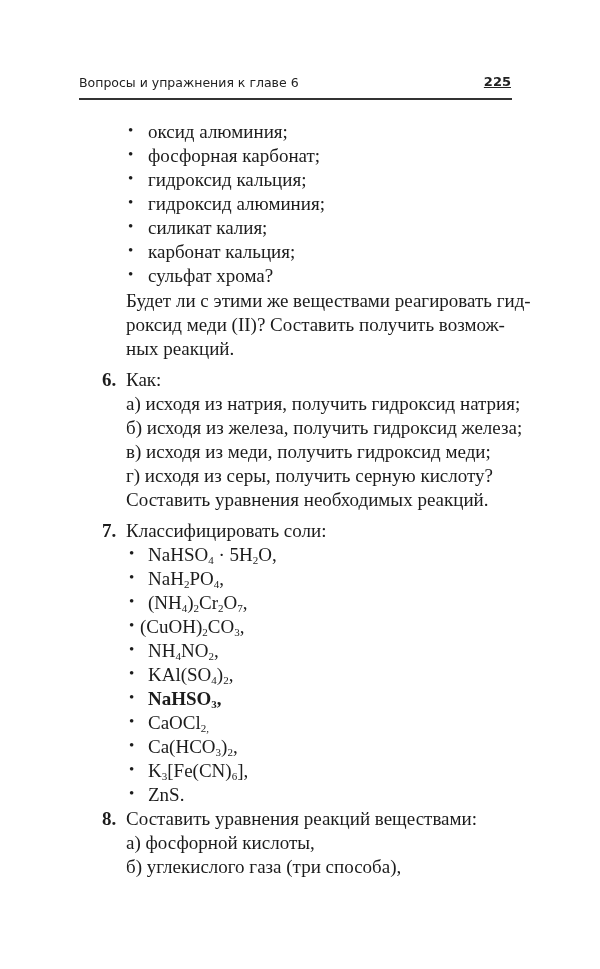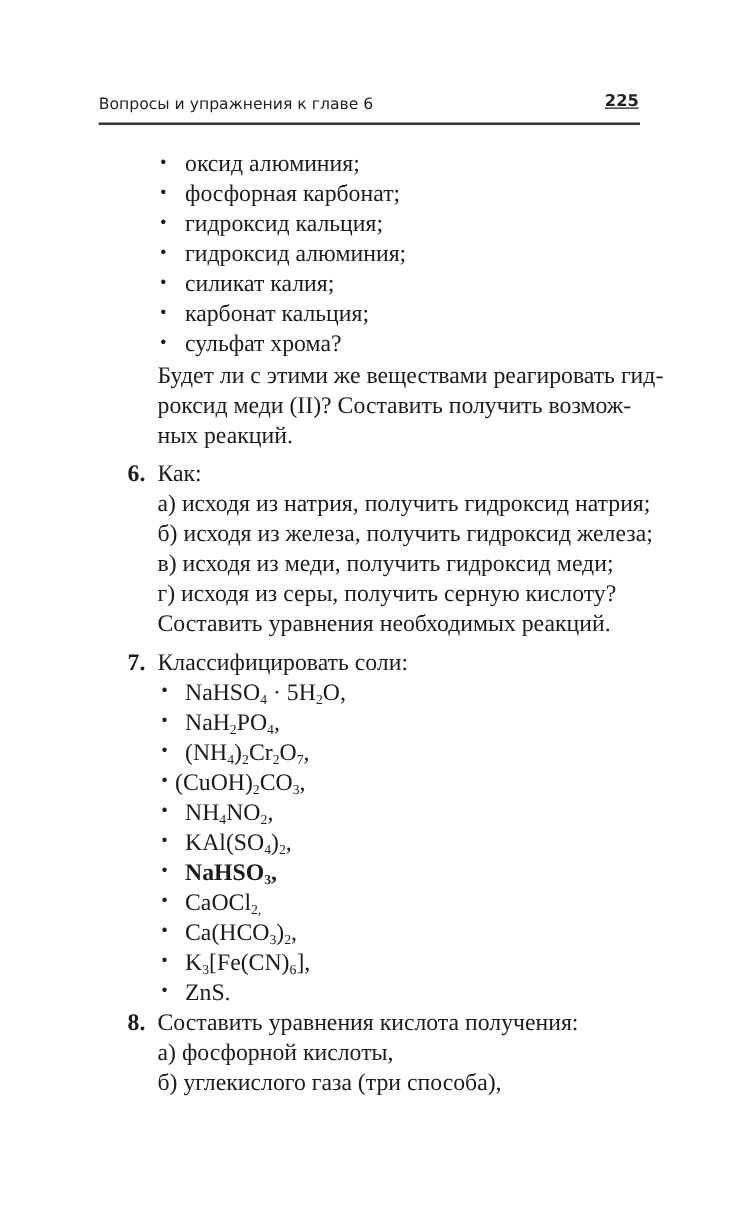--- a/index.html
+++ b/index.html
@@ -87,18 +87,18 @@
           <span class="line" style="left: 148px; top: 735px;"><span>Ca(HCO</span><sub>3</sub><span>)</span><sub>2</sub><span>,</span></span>
           <span class="bullet" style="left: 129px; top: 761px;">•</span>
           <span class="line" style="left: 148px; top: 759px;"><span>K</span><sub>3</sub><span>[Fe(CN)</span><sub>6</sub><span>],</span></span>
           <span class="bullet" style="left: 129px; top: 785px;">•</span>
           <span class="line" style="left: 148px; top: 783px;"><span>ZnS.</span></span>
         </div>
     </div>
 
     <div>
       <span class="line num" style="left:102px;top:807px">8.</span>
-      <span class="line" style="left:126px;top:807px">Составить уравнения кислота получения:</span>
+      <span class="line" style="left:126px;top:807px">Составить уравнения реакций веществами:</span>
       <span class="line" style="left:126px;top:831px">а) фосфорной кислоты,</span>
       <span class="line" style="left:126px;top:855px">б) углекислого газа (три способа),</span>
     </div>
   </div>
 </div>
 
 </body></html>

